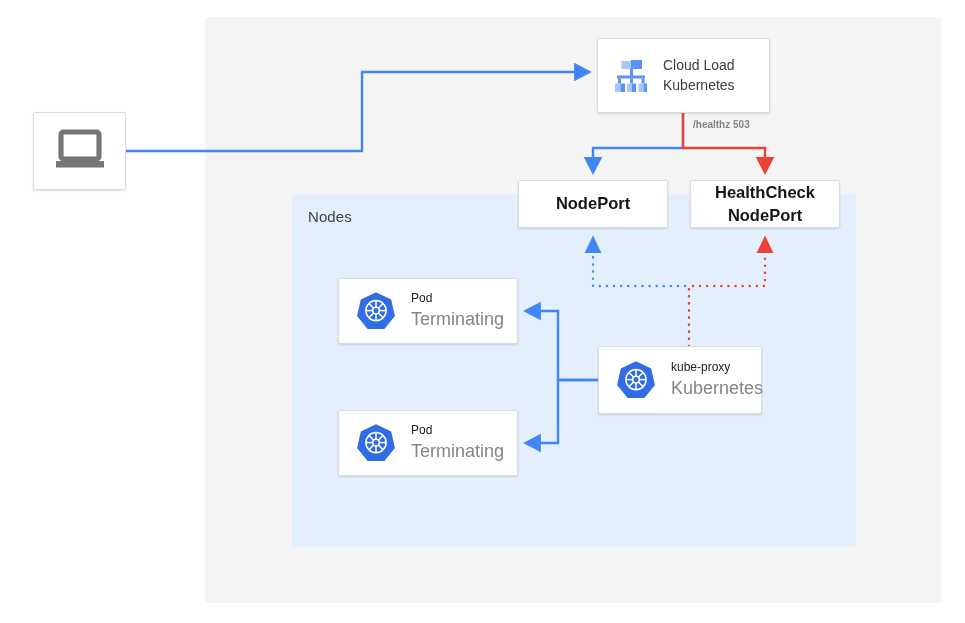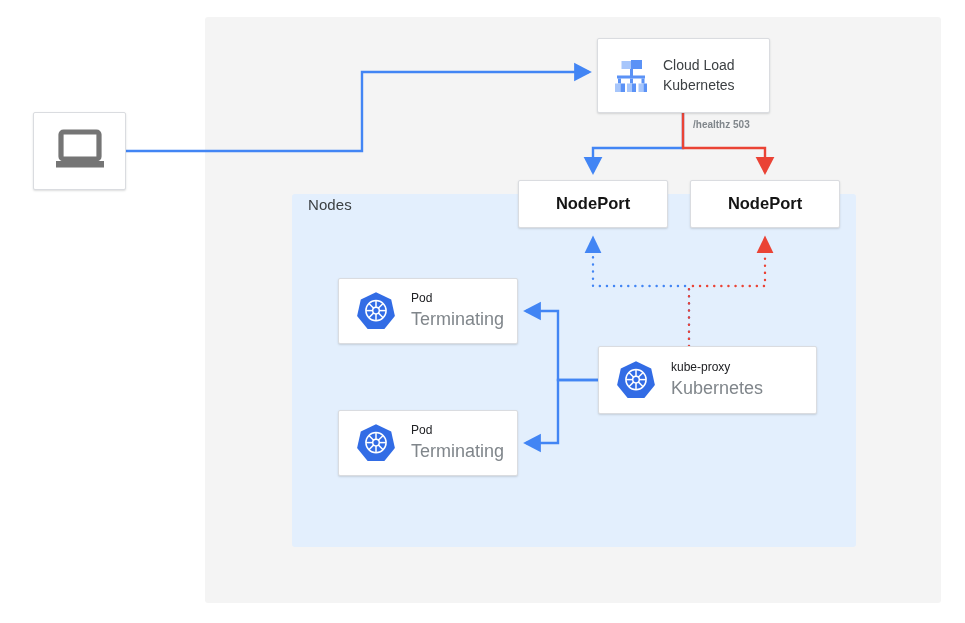--- a/index.html
+++ b/index.html
@@ -16,21 +16,21 @@
     position: absolute; left: 205px; top: 17px;
     width: 736px; height: 586px;
     background: #f4f4f4; border-radius: 3px;
   }
   .panel-nodes {
     position: absolute; left: 292px; top: 194px;
     width: 564px; height: 353px;
     background: #e3effd; border-radius: 3px;
   }
   .panel-nodes-label {
-    position: absolute; left: 308px; top: 196px;
+    position: absolute; left: 308px; top: 208px;
     font-size: 15px; color: #3c4043; letter-spacing: .1px;
   }
 
   
   .card {
     position: absolute;
     background: #ffffff;
     border: 1px solid #dadce0;
     border-radius: 2px;
     box-shadow: 0 1px 2px rgba(60,64,67,0.18);
@@ -51,21 +51,21 @@
                  justify-content: center; }
   
   #card-clb { left: 597px; top: 38px; width: 173px; height: 75px; padding-left: 11px; }
   #card-clb .icon { width: 44px; height: 44px; flex: 0 0 44px; margin-right: 10px; }
   
   #card-nodeport  { left: 518px; top: 180px; width: 150px; height: 48px; }
   #card-hcnodeport{ left: 690px; top: 180px; width: 150px; height: 48px; }
   
   #card-pod1 { left: 338px; top: 278px; width: 180px; height: 66px; padding-left: 16px; }
   #card-pod2 { left: 338px; top: 410px; width: 180px; height: 66px; padding-left: 16px; }
-  #card-kubeproxy { left: 598px; top: 346px; width: 219px; height: 68px; padding-left: 16px; }
+  #card-kubeproxy { left: 598px; top: 346px; width: 164px; height: 68px; padding-left: 16px; }
   .k8s-icon { width: 42px; height: 42px; flex: 0 0 42px; margin-right: 14px; }
 
   
   .edge-label {
     position: absolute; font-size: 10px; font-weight: bold;
     color: #80868b; white-space: nowrap;
   }
   #label-healthz { left: 693px; top: 119px; }
 
   svg.wires { position: absolute; left: 0; top: 0; width: 965px; height: 623px;
@@ -150,20 +150,21 @@
       <span class="title-lg">Kubernetes</span>
     </span>
   </div>
 
   <div class="card centered" id="card-nodeport">
     <span class="strong-label">NodePort</span>
   </div>
 
   <div class="card centered" id="card-hcnodeport">
     <span style="width:100%">
+      <span class="strong-label" style="display:block">HealthCheck</span>
       <span class="strong-label" style="display:block">NodePort</span>
     </span>
   </div>
 
   <div class="card" id="card-pod1">
     <span class="k8s-icon">
       <svg width="42" height="42" viewBox="0 0 42 42" aria-hidden="true">
         <polygon points="21,2.2 36.2,9.5 39.9,25.9 29.4,39.1 12.6,39.1 2.1,25.9 5.8,9.5" fill="#326ce5"></polygon>
         <g fill="none" stroke="#ffffff" stroke-width="1.5">
           <circle cx="21" cy="20.6" r="10.1"></circle>

